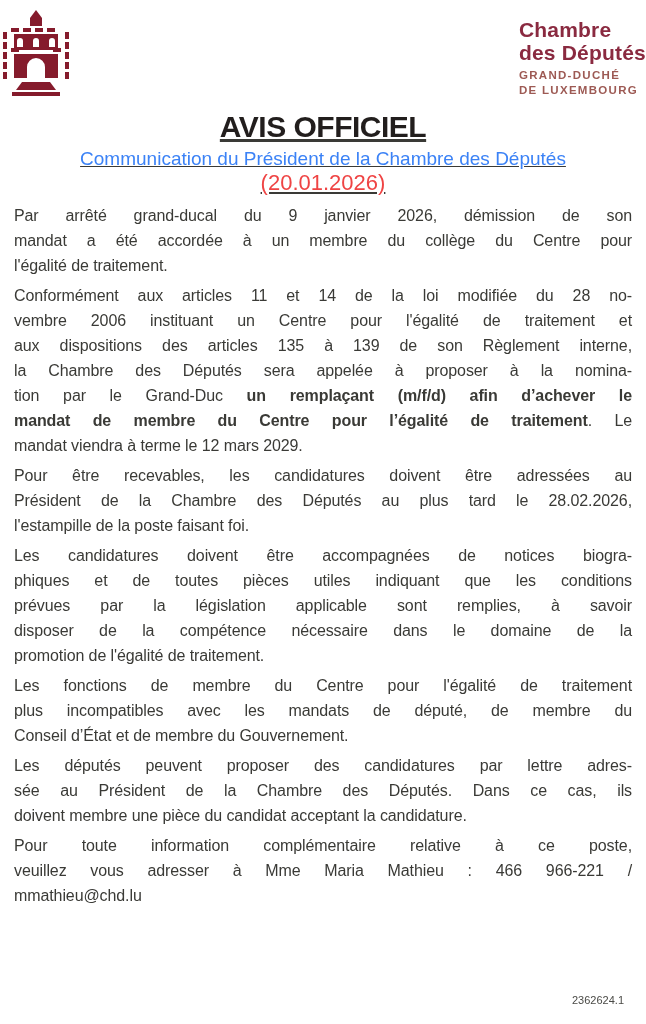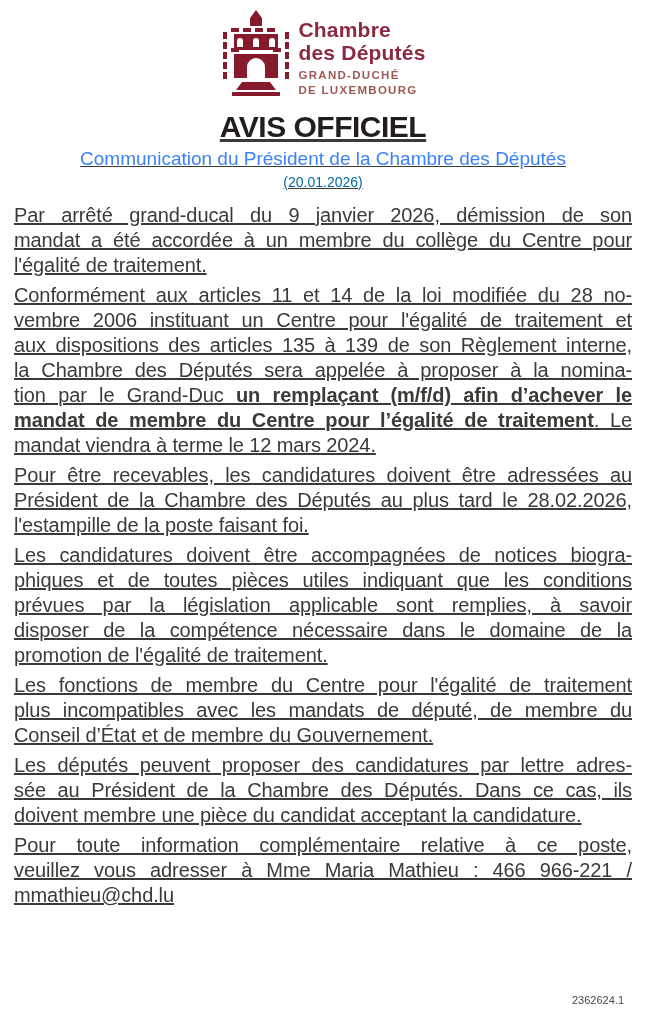--- a/index.html
+++ b/index.html
@@ -10,21 +10,21 @@
     margin: 0 auto;
     font-family: "Liberation Sans", sans-serif;
     color: #3a3a36;
     overflow: hidden;
     position: relative;
   }
 
   
   .logo-block {
     display: flex;
-    justify-content: center;
+    justify-content: space-between;
     align-items: flex-start;
     gap: 6px;
     padding-top: 10px;
     height: 104px;
   }
   .logo-icon { width: 72px; height: 88px; flex: 0 0 auto; }
   .logo-text { padding-top: 8px; }
   .logo-org {
     font-weight: bold;
     font-size: 21px;
@@ -48,32 +48,31 @@
     color: #221e1d;
     line-height: 34px;
   }
   .avis-subtitle {
     font-size: 19px;
     color: #3b82f6;
     line-height: 26px;
     margin-top: 2px;
   }
   .avis-date {
-    font-size: 14px;
-    color: #0369a1;
+    font-size: 22px;
+    color: #ef4444;
     line-height: 21px;
   }
 
   
   .doc-body {
     margin: 10px 14px 0 14px;
-    font-size: 20px;
+    font-size: 16px;
     letter-spacing: -0.1px;
     color: #3a3a36;
-    text-decoration: underline;
   }
   .para { margin-bottom: 5px; }
   .para .line {
     line-height: 25px;
     text-align: justify;
     text-align-last: justify;
     white-space: normal;
   }
   .para .line.last {
     text-align-last: left;
@@ -151,21 +150,21 @@
       <div class="line"><span>mandat a été accordée à un membre du collège du Centre pour</span></div>
       <div class="line last"><span>l'égalité de traitement.</span></div>
     </div>
     <div class="para">
       <div class="line"><span>Conformément aux articles 11 et 14 de la loi modifiée du 28 no-</span></div>
       <div class="line"><span>vembre 2006 instituant un Centre pour l'égalité de traitement et</span></div>
       <div class="line"><span>aux dispositions des articles 135 à 139 de son Règlement interne,</span></div>
       <div class="line"><span>la Chambre des Députés sera appelée à proposer à la nomina-</span></div>
       <div class="line"><span>tion par le Grand-Duc </span><span class="bold">un remplaçant (m/f/d) afin d’achever le</span></div>
       <div class="line"><span class="bold">mandat de membre du Centre pour l’égalité de traitement</span><span>. Le</span></div>
-      <div class="line last"><span>mandat viendra à terme le 12 mars 2024.</span></div>
+      <div class="line last"><span>mandat viendra à terme le 12 mars 2029.</span></div>
     </div>
     <div class="para">
       <div class="line"><span>Pour être recevables, les candidatures doivent être adressées au</span></div>
       <div class="line"><span>Président de la Chambre des Députés au plus tard le 28.02.2026,</span></div>
       <div class="line last"><span>l'estampille de la poste faisant foi.</span></div>
     </div>
     <div class="para">
       <div class="line"><span>Les candidatures doivent être accompagnées de notices biogra-</span></div>
       <div class="line"><span>phiques et de toutes pièces utiles indiquant que les conditions</span></div>
       <div class="line"><span>prévues par la législation applicable sont remplies, à savoir</span></div>

